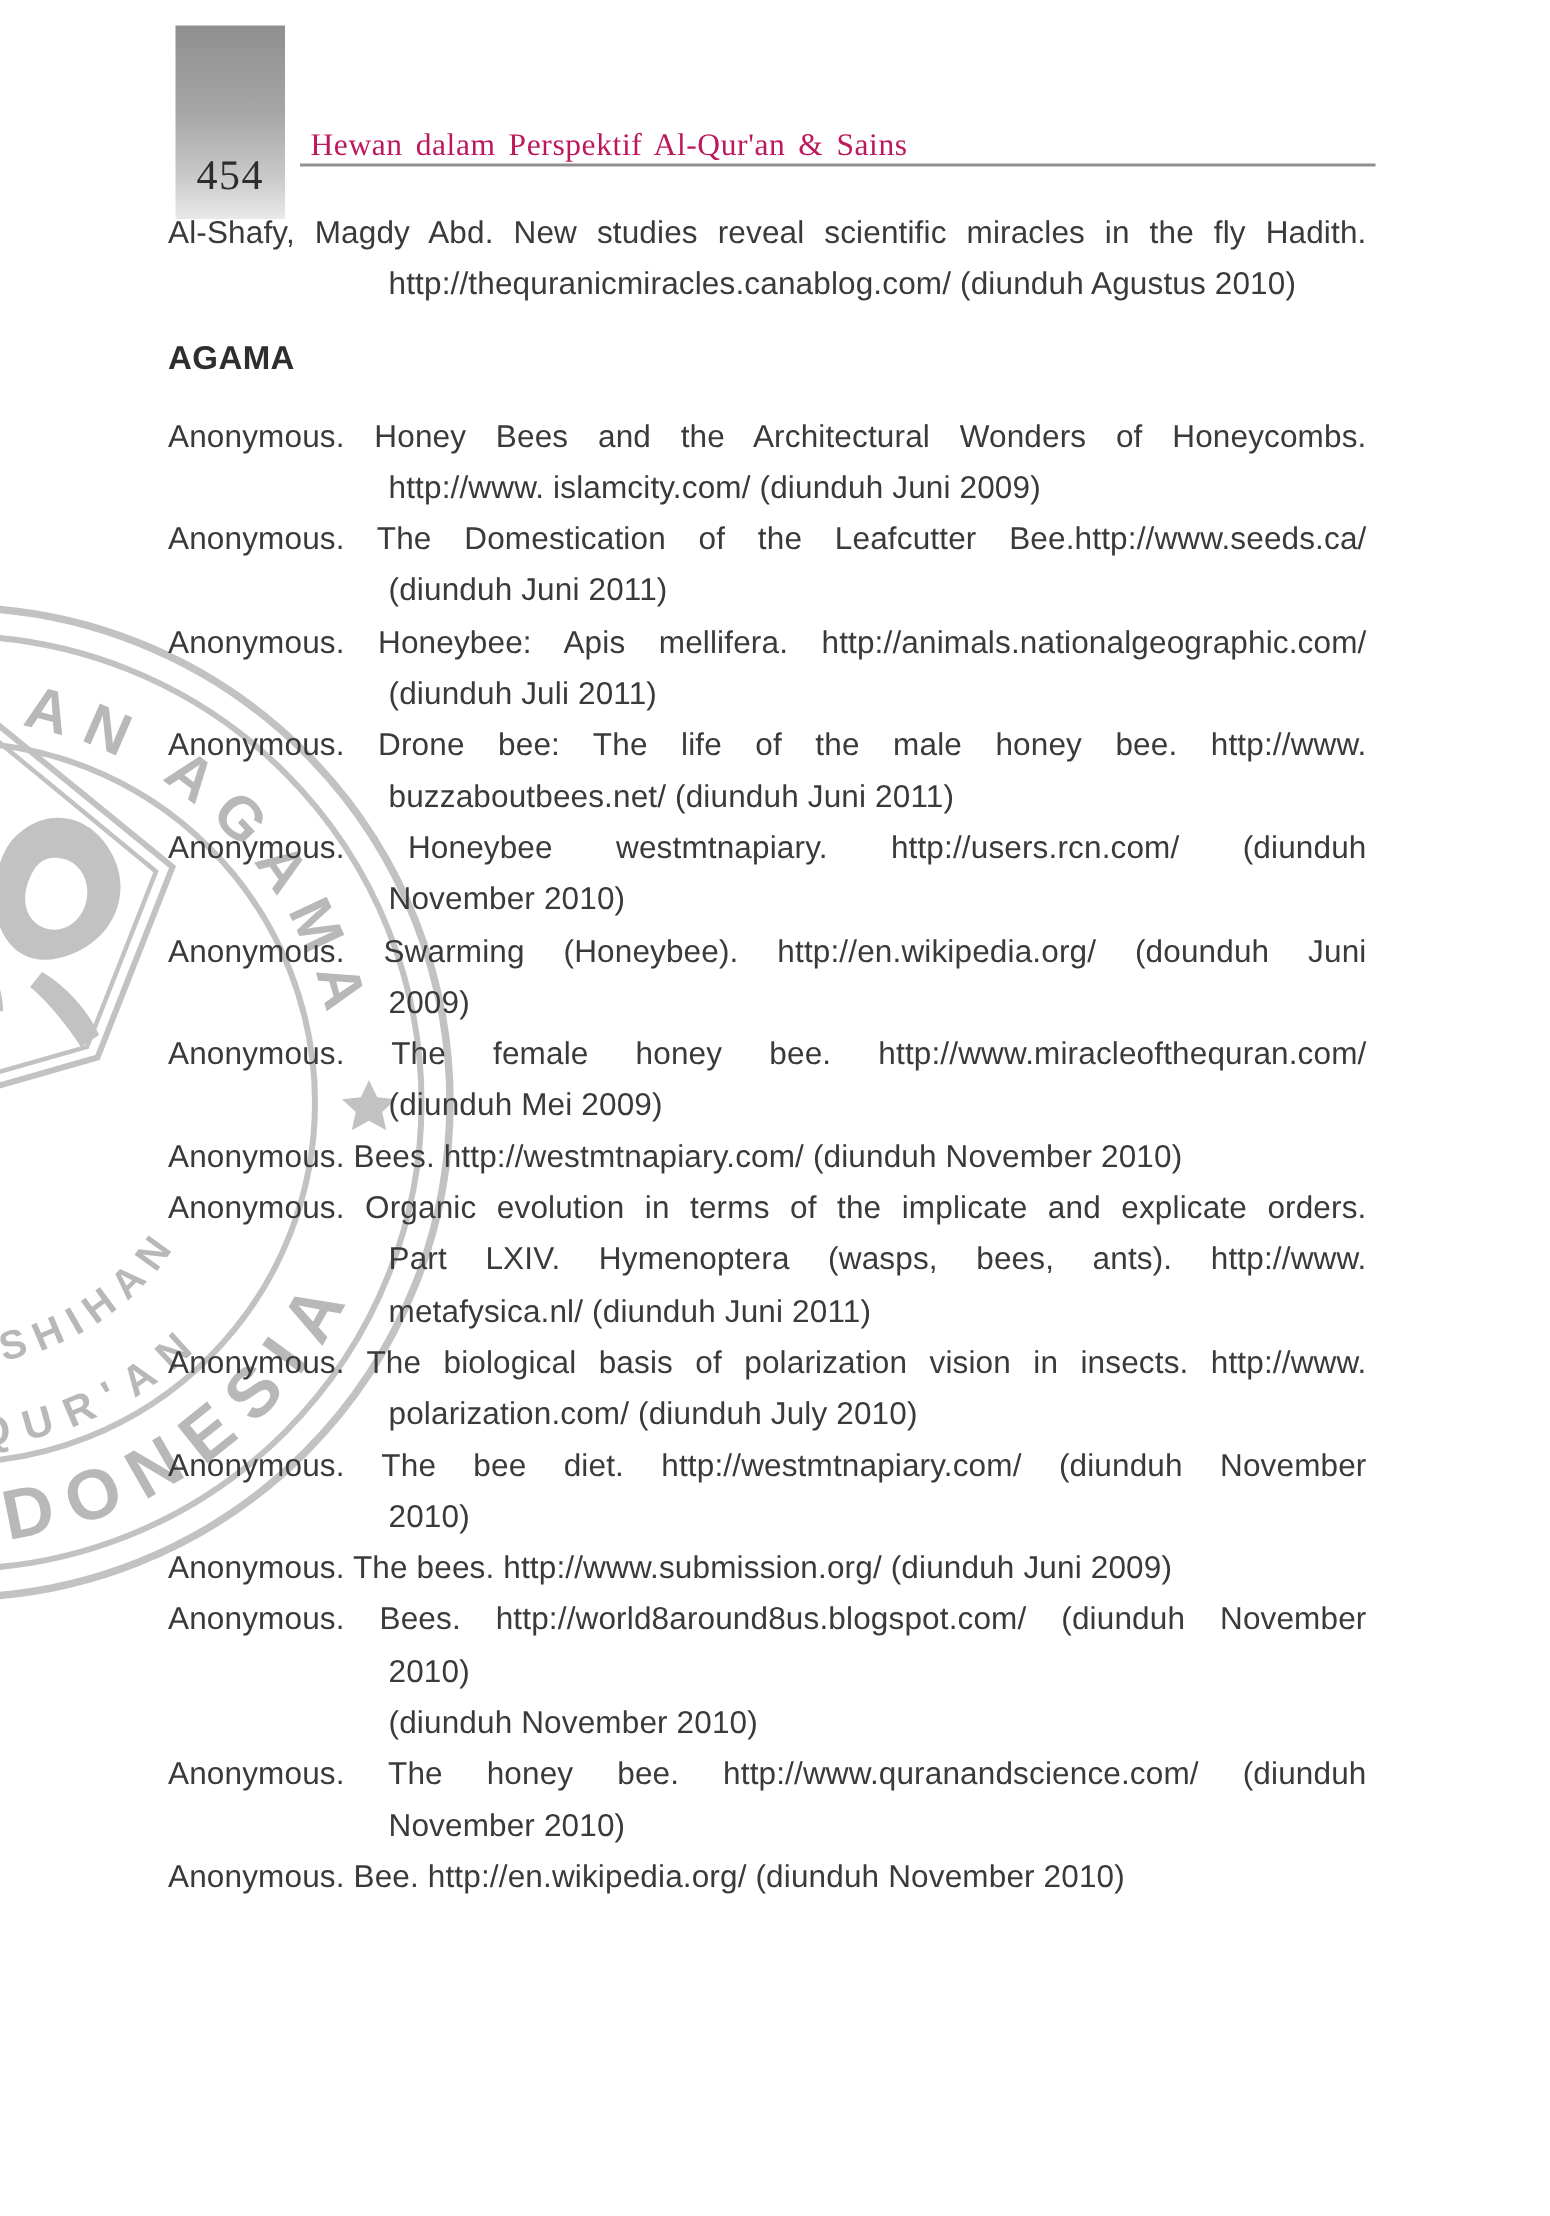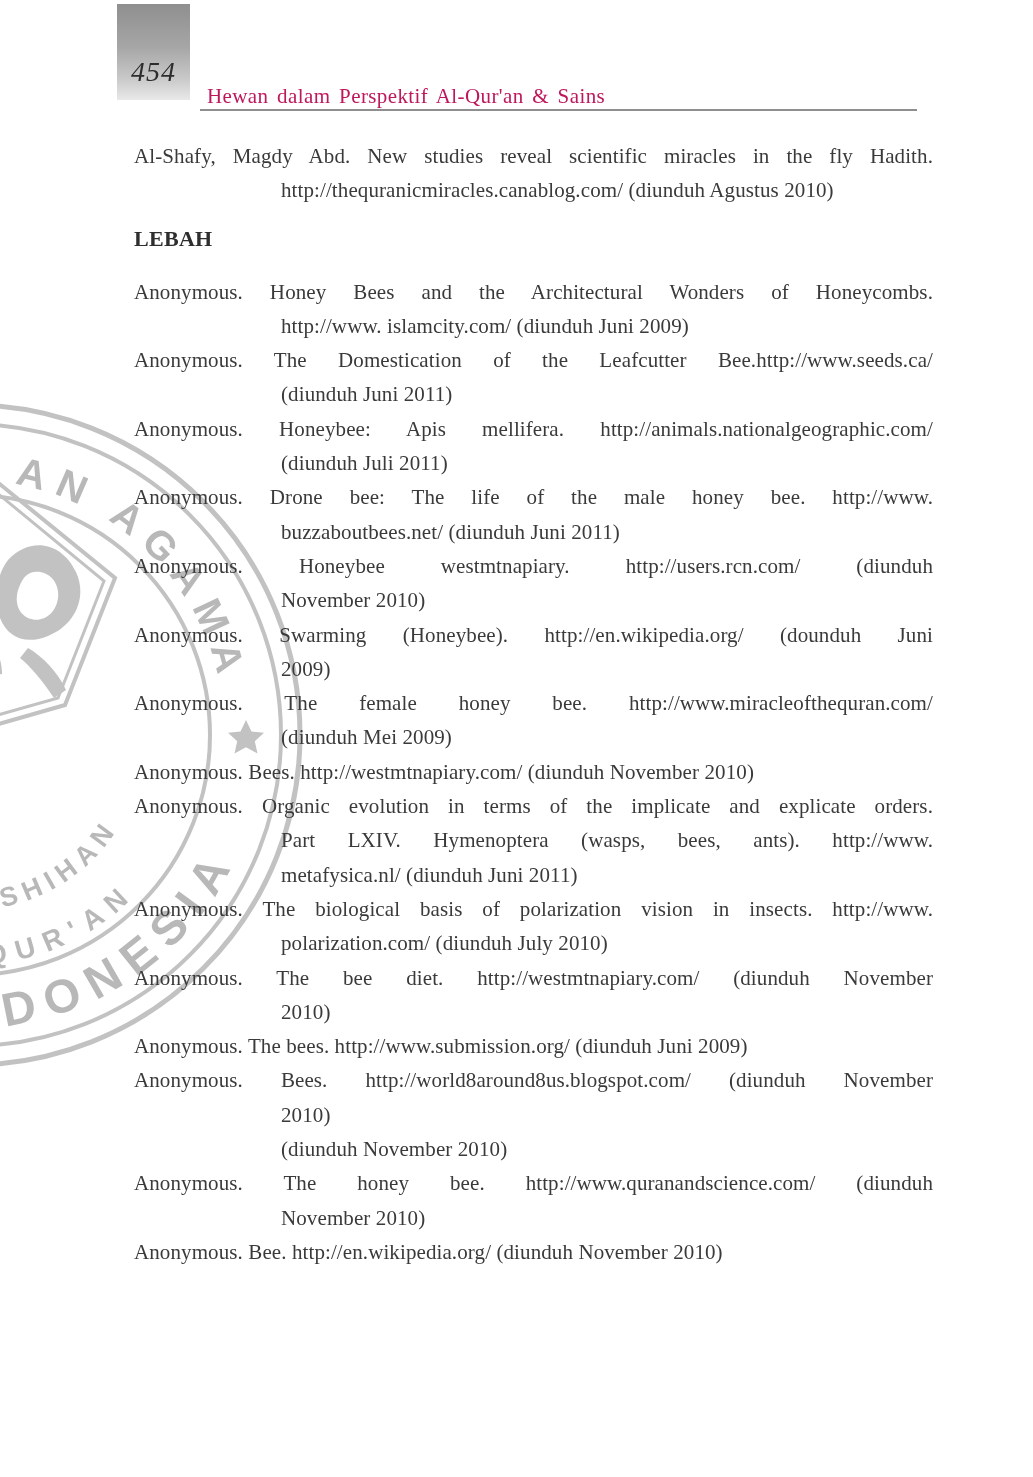--- a/index.html
+++ b/index.html
@@ -6,23 +6,22 @@
   .page{
     position:relative;
     width:1033px;height:1477px;
     background:#ffffff;
     overflow:hidden;
     font-family:"Liberation Sans",sans-serif;
     color:#3a3a3a;
   }
   
   .pagenum-bar{
-    position:absolute;left:117px;top:4px;width:73px;height:96px;
+    position:absolute;left:117px;top:17px;width:73px;height:129px;
     background:linear-gradient(180deg,#8f8f8f 0%,#a6a6a6 45%,#c9c9c9 78%,#e9e9e9 100%);
-    font-style:italic;
   }
   .pagenum{
     position:absolute;left:0;bottom:12px;width:100%;
     text-align:center;
     font-family:"Liberation Serif",serif;
     font-size:28px;color:#2d2d2d;letter-spacing:1px;
   }
   .header-title{
     position:absolute;left:207px;top:84px;
     font-family:"Liberation Serif",serif;
@@ -40,21 +39,21 @@
     opacity:.72;
     pointer-events:none;
   }
   .watermark text{
     font-family:"Liberation Sans",sans-serif;
     font-weight:bold;
     fill:#9e9e9e;
   }
   
   .content{
-    position:absolute;left:134px;top:139px;width:799px;font-family:Liberation Serif, serif;
+    position:absolute;left:112px;top:139px;width:799px;
   }
   .entry{margin:0;}
   .line{
     font-size:21px;
     line-height:34.3px;
     text-align:justify;
     text-align-last:left;
     letter-spacing:.1px;
   }
   .line.fill{text-align-last:justify;}
@@ -118,21 +117,21 @@
   <div class="header-title">Hewan dalam Perspektif Al-Qur'an  &amp;  Sains</div>
   <div class="header-rule"></div>
 
   <div class="content">
     <div id="pre-entries">
         <div class="entry">
           <div class="line fill">Al-Shafy,  Magdy Abd.  New studies reveal scientific miracles in the fly Hadith.</div>
           <div class="line cont">http://thequranicmiracles.canablog.com/ (diunduh Agustus 2010)</div>
         </div>
       </div>
-    <div class="section-heading">LEBAH</div>
+    <div class="section-heading">AGAMA</div>
     <div id="entries">
         <div class="entry">
           <div class="line fill">Anonymous.  Honey Bees and the Architectural Wonders of Honeycombs.</div>
           <div class="line cont">http://www. islamcity.com/ (diunduh Juni 2009)</div>
         </div>
         <div class="entry">
           <div class="line fill">Anonymous. The Domestication of the Leafcutter Bee.http://www.seeds.ca/</div>
           <div class="line cont">(diunduh Juni 2011)</div>
         </div>
         <div class="entry">

